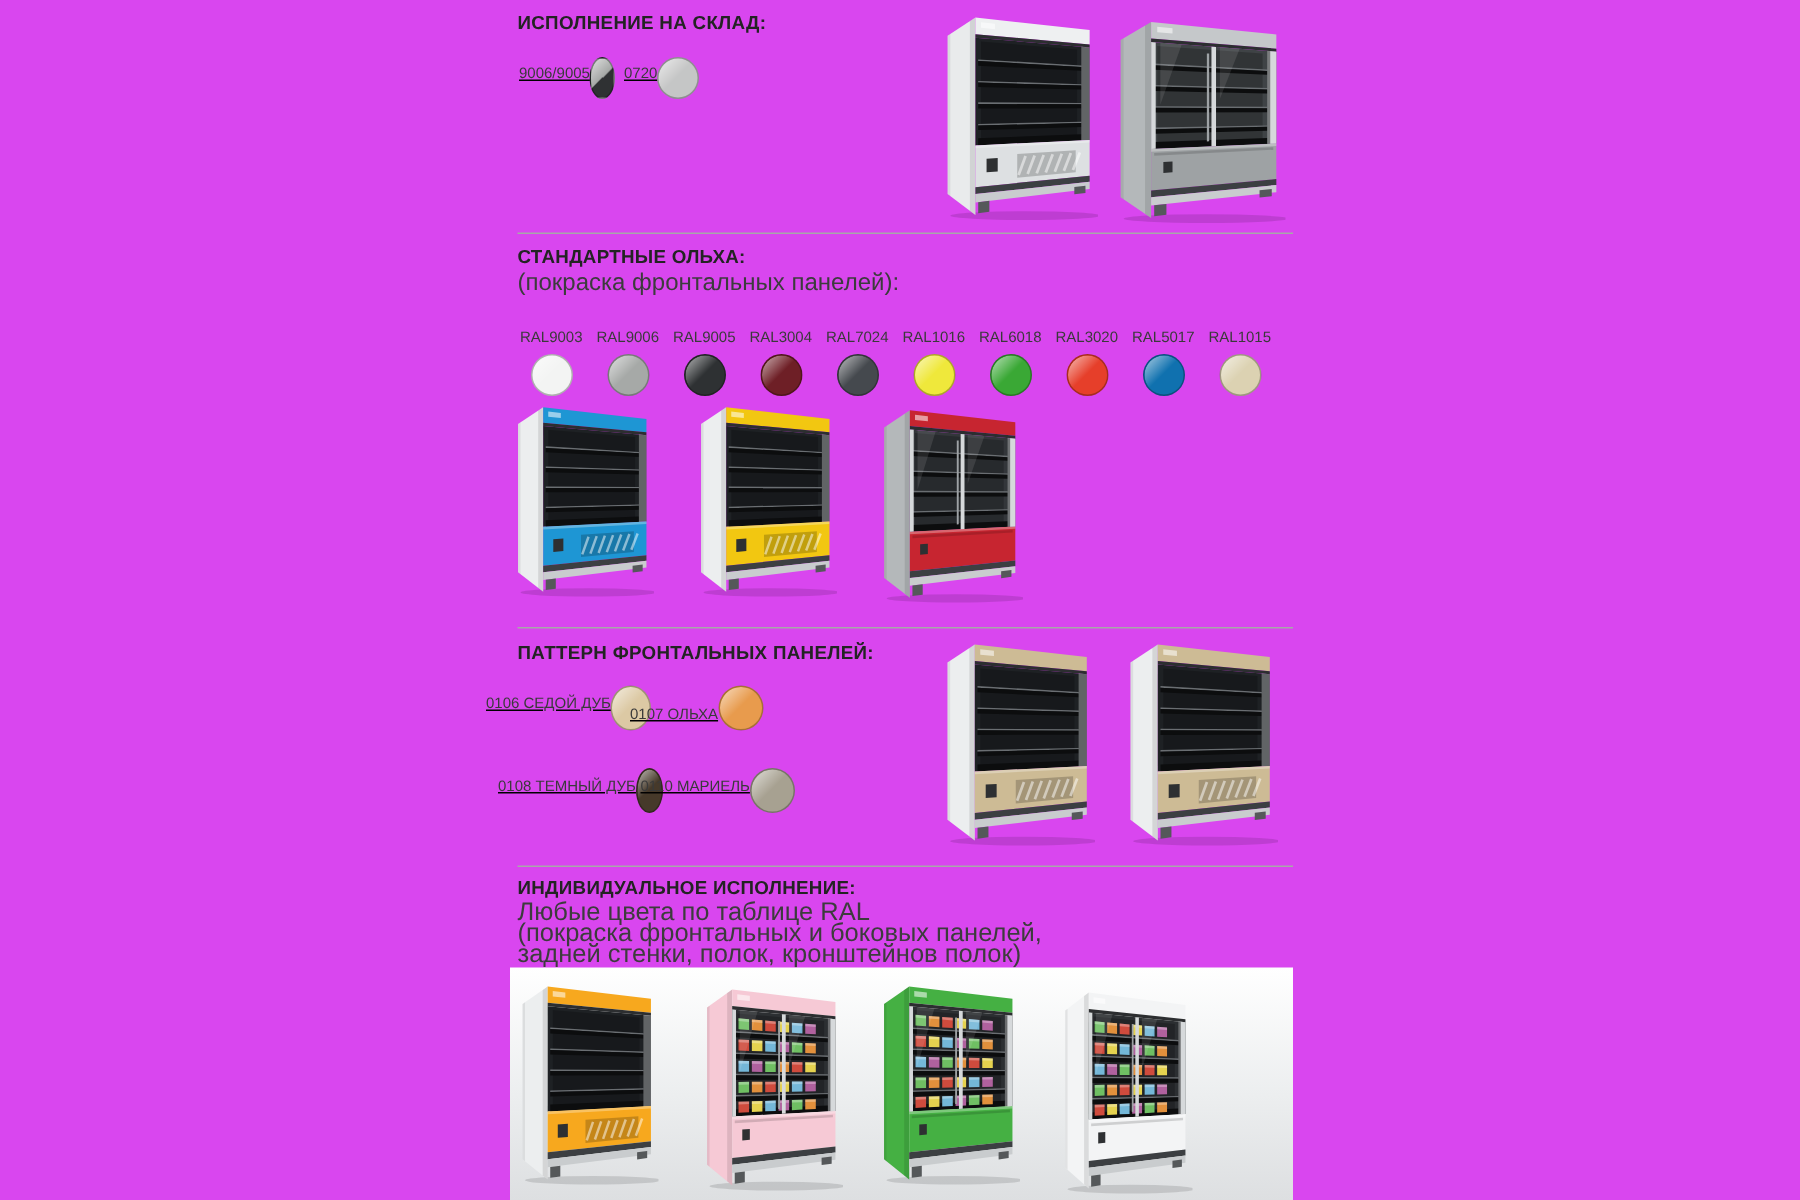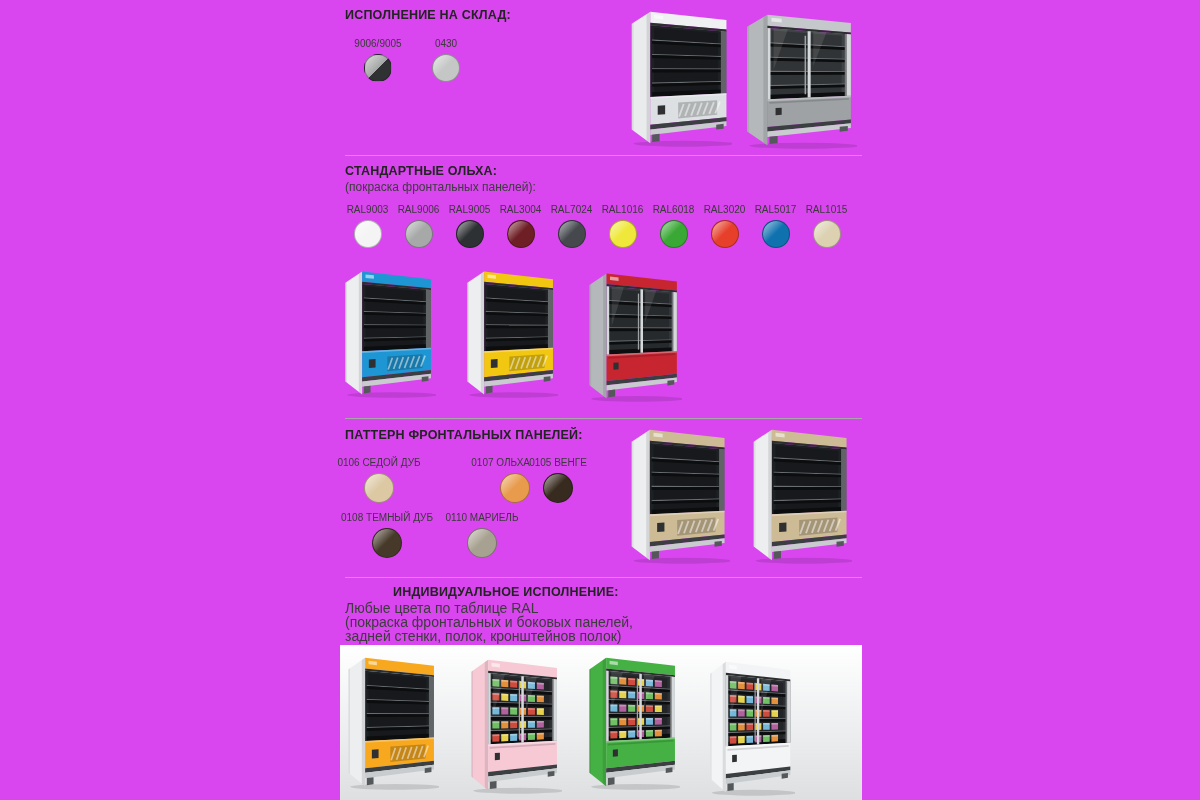--- a/index.html
+++ b/index.html
@@ -5,61 +5,61 @@
   * { margin:0; padding:0; box-sizing:border-box; }
   html,body { background:#ffffff; }
   body { font-family:"Liberation Sans", sans-serif; }
   .page { position:relative; width:1200px; height:800px; background:#d946ef; overflow:hidden; }
 
   .sec-title {
     position:absolute; font-size:12.5px; font-weight:bold; color:#232323;
     letter-spacing:.2px; white-space:nowrap;
   }
   .sec-sub {
-    position:absolute; font-size:12px; color:#3c3c3c; white-space:nowrap;
+    position:absolute; font-size:16px; color:#3c3c3c; white-space:nowrap;
   }
   .divider {
     position:absolute; left:345px; width:517px; height:1px; background:#a8a8a8;
   }
 
-  .swatch-block { position:absolute; display:flex; flex-direction:column; align-items:center; }
+  .swatch-block { position:absolute; display:flex; align-items:center;text-decoration:underline; }
   .swatch-label { font-size:10px; color:#3a3a3a; white-space:nowrap; margin-bottom:5px; }
   .swatch-circle {
     width:28px; height:28px; border-radius:50%;
     border:1px solid rgba(0,0,0,0.28); position:relative; overflow:hidden;
   }
   .swatch-circle::after {
     content:""; position:absolute; inset:0; border-radius:50%;
     background:linear-gradient(135deg, rgba(255,255,255,0.55) 8%, rgba(255,255,255,0) 48%);
   }
   .ral-row { position:absolute; left:342px; top:204px; display:flex; }
-  .ral-item { width:51px; display:flex; flex-direction:column; align-items:center; }
+  .ral-item { width:51px; display:flex; flex-direction:column; align-items:center;margin-top:16px; }
 
   .fridge { position:absolute; }
   .fridge svg { width:100%; height:100%; display:block; }
 
-  .custom-lines { position:absolute; font-size:14px; color:#3c3c3c; line-height:14px; }
+  .custom-lines { position:absolute; font-size:17px; color:#3c3c3c; line-height:14px; }
   .photo-band {
     position:absolute; left:340px; top:645px; width:522px; height:155px;
     background:linear-gradient(180deg, #ffffff 0%, #eceeef 55%, #dddfe1 100%);
   }
 </style>
 </head>
 <body>
 
 <div class="page">
 
   <div class="sec-title" style="left:345px; top:8px;">ИСПОЛНЕНИЕ НА СКЛАД:</div>
 
   <div class="swatch-block" style="left:346px; top:38px; width:64px;">
     <span class="swatch-label">9006/9005</span>
     <span class="swatch-circle" style="background: linear-gradient(135deg, rgb(166, 169, 167) 50%, rgb(47, 49, 51) 50%);"></span>
   </div>
   <div class="swatch-block" style="left:416px; top:38px; width:60px;">
-    <span class="swatch-label">0430</span>
+    <span class="swatch-label">0720</span>
     <span class="swatch-circle" style="background: rgb(197, 198, 198);"></span>
   </div>
 
   <div class="fridge" style="left:628px; top:8px; width:104px; height:139px;">
       <svg viewBox="0 0 112 150" preserveAspectRatio="none" xmlns="http://www.w3.org/2000/svg">
         <ellipse cx="60" cy="146.5" rx="54" ry="3.2" fill="#000" opacity="0.12"></ellipse>
         <polygon points="4,17 24,4 24,146 4,131" fill="#e9ebec"></polygon>
         <polygon points="20,6.6 24,4 24,146 20,143.0" fill="#000" opacity="0.10"></polygon>
         <polygon points="4,17 6,15.7 6,132.5 4,131" fill="#000" opacity="0.07"></polygon>
         <polygon points="24,4.0 106,13.0 106,23.3 24,16.0" fill="#eef0f1"></polygon>
@@ -299,24 +299,20 @@
   <div class="sec-title" style="left:345px; top:428px;">ПАТТЕРН ФРОНТАЛЬНЫХ ПАНЕЛЕЙ:</div>
 
   <div class="swatch-block" style="left:324px; top:457px; width:110px;">
     <span class="swatch-label">0106 СЕДОЙ ДУБ</span>
     <span class="swatch-circle" style="width: 30px; height: 30px; background: rgb(220, 201, 164);"></span>
   </div>
   <div class="swatch-block" style="left:420px; top:457px; width:110px;align-items:flex-end;">
     <span class="swatch-label">0107 ОЛЬХА</span>
     <span class="swatch-circle" style="width: 30px; height: 30px; background: rgb(232, 155, 77);"></span>
   </div>
-  <div class="swatch-block" style="left:503px; top:457px; width:110px;">
-    <span class="swatch-label">0105 ВЕНГЕ</span>
-    <span class="swatch-circle" style="width: 30px; height: 30px; background: rgb(55, 42, 30);"></span>
-  </div>
   <div class="swatch-block" style="left:332px; top:512px; width:110px;align-items:center;">
     <span class="swatch-label">0108 ТЕМНЫЙ ДУБ</span>
     <span class="swatch-circle" style="width: 30px; height: 30px; background: rgb(70, 57, 42);"></span>
   </div>
   <div class="swatch-block" style="left:427px; top:512px; width:110px;">
     <span class="swatch-label">0110 МАРИЕЛЬ</span>
     <span class="swatch-circle" style="width: 30px; height: 30px; background: rgb(167, 161, 145);"></span>
   </div>
 
   <div class="fridge" style="left:628px; top:426px; width:102px; height:138px;">
@@ -391,21 +387,21 @@
         <polygon points="32,105.5 40,105.0 40,114.7 32,115.3" fill="#2e3032"></polygon>
         <polygon points="24,126.0 106,117.8 106,122.1 24,131.0" fill="#3c3f42"></polygon>
         <polygon points="24,131.0 106,122.1 106,127.3 24,137.0" fill="#c9ccce"></polygon>
         <polygon points="26,136.8 34,135.8 34,143.7 26,144.7" fill="#55585a"></polygon>
         <polygon points="95,125.9 103,125.0 103,130.2 95,131.2" fill="#55585a"></polygon>
       </svg>
     </div>
 
   <div class="divider" style="top:577px;"></div>
 
-  <div class="sec-title" style="left:345px; top:585px;margin-left:48px;">ИНДИВИДУАЛЬНОЕ ИСПОЛНЕНИЕ:</div>
+  <div class="sec-title" style="left:345px; top:585px;">ИНДИВИДУАЛЬНОЕ ИСПОЛНЕНИЕ:</div>
   <div class="custom-lines" style="left:345px; top:601px;">
     <div>Любые цвета по таблице RAL</div>
     <div>(покраска фронтальных и боковых панелей,</div>
     <div>задней стенки, полок, кронштейнов полок)</div>
   </div>
 
   <div class="photo-band"></div>
 
   <div class="fridge" style="left:345px; top:654px; width:94px; height:136px;">
       <svg viewBox="0 0 112 150" preserveAspectRatio="none" xmlns="http://www.w3.org/2000/svg">

